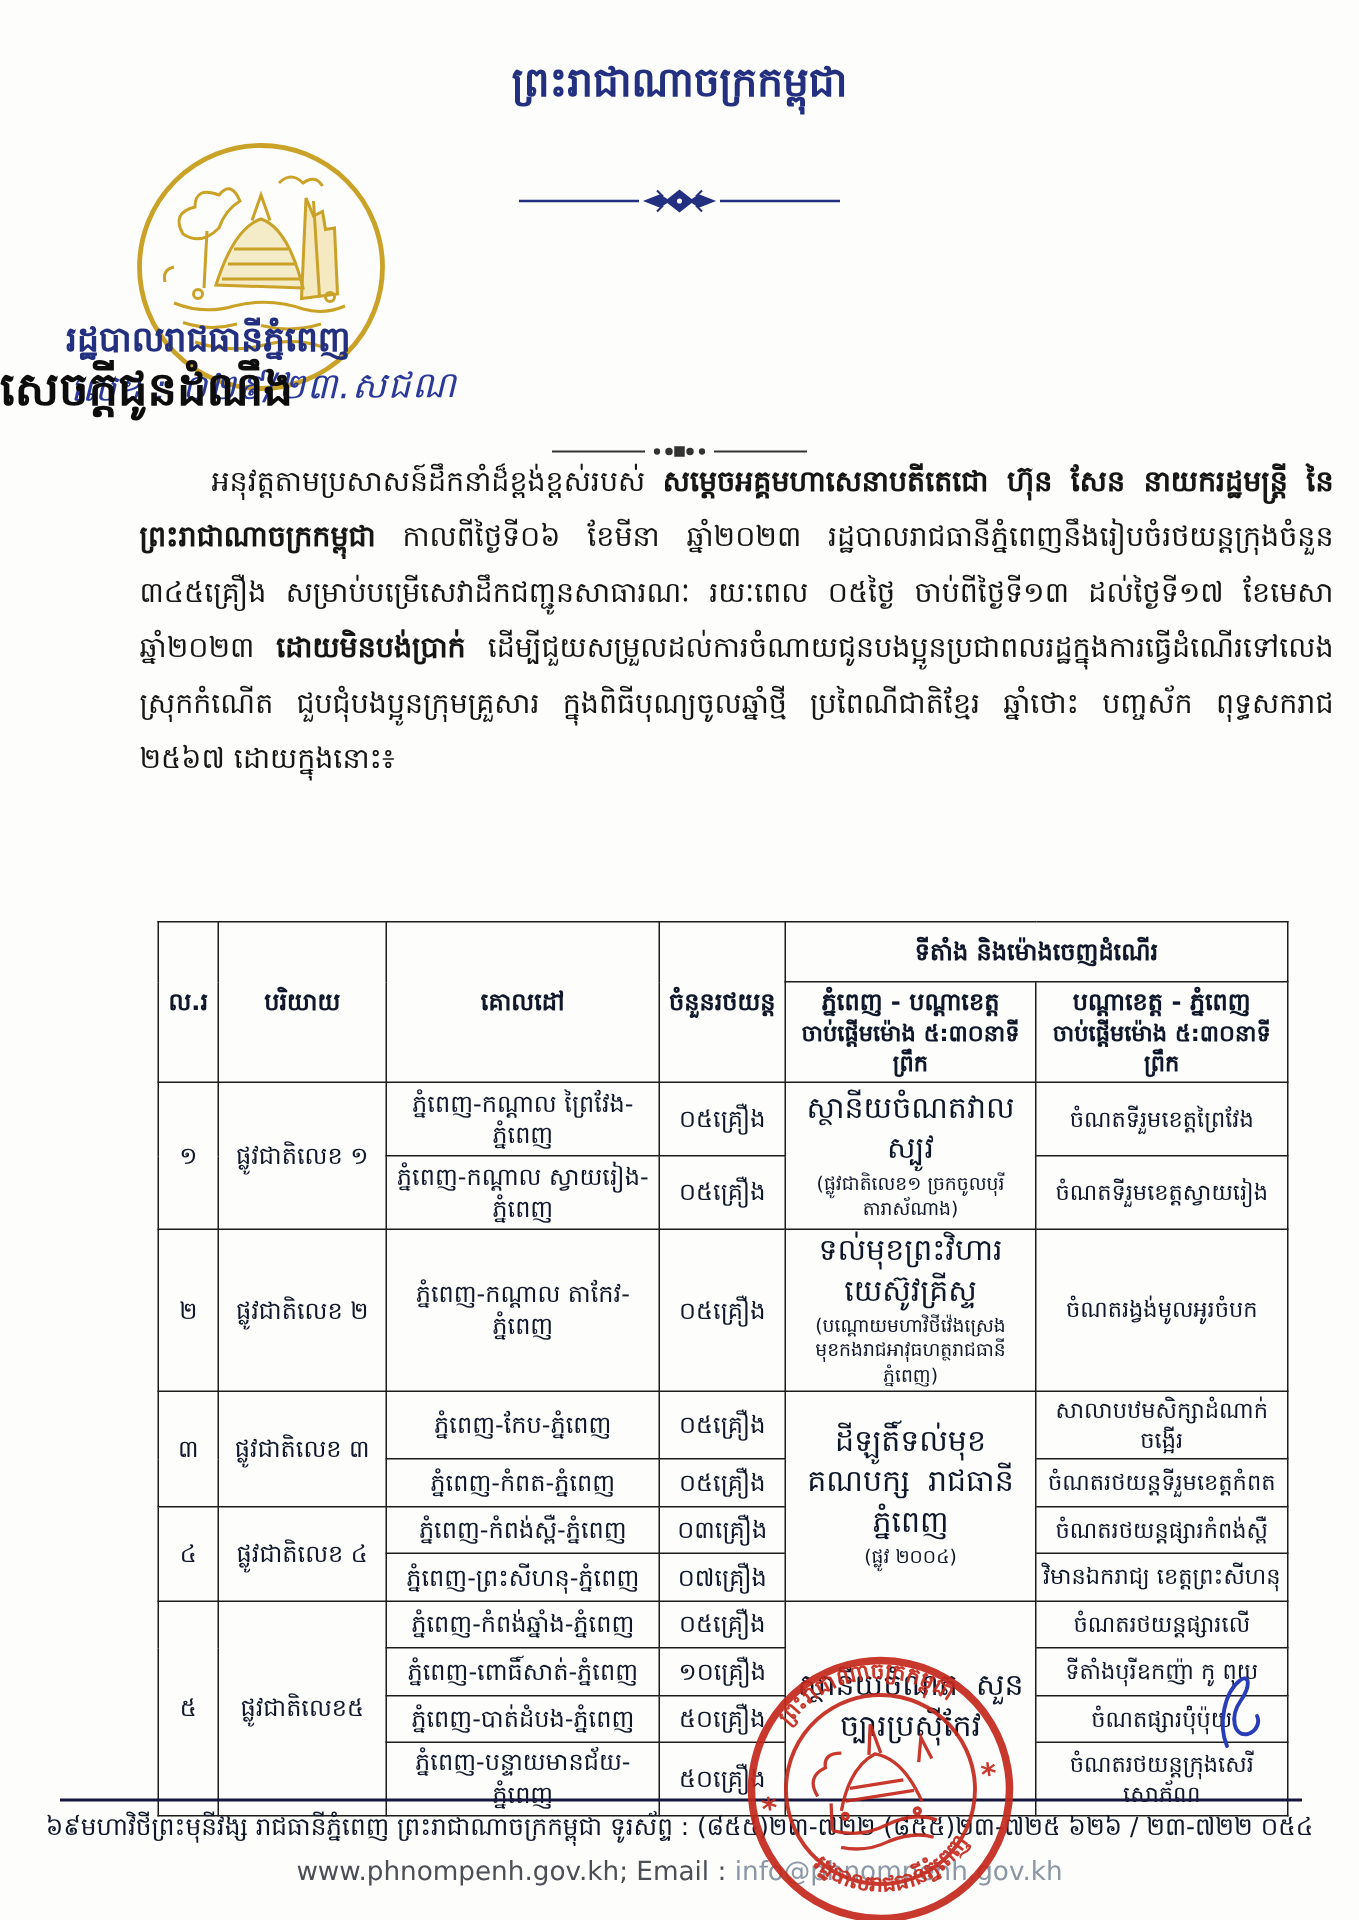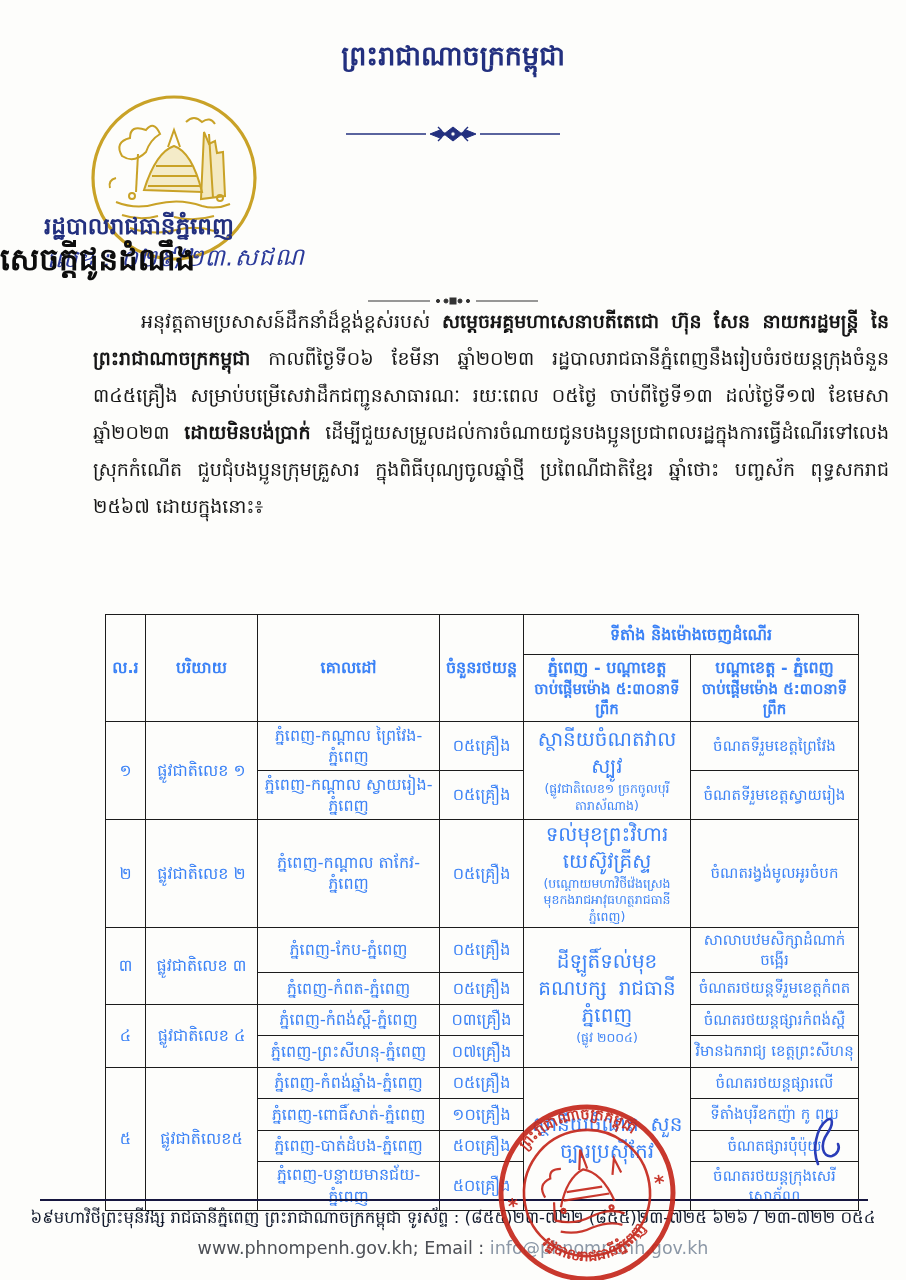--- a/index.html
+++ b/index.html
@@ -50,21 +50,21 @@
     font-size:18px; font-weight:bold; line-height:28px; color:#131313;
   }
   .num-list .list-item { padding-left:26px; text-indent:-26px; text-align:justify; }
   
   table.bus-table {
     position:absolute; left:105px; top:614px; width:753px;
     border-collapse:collapse; table-layout:fixed;
   }
   .bus-table th, .bus-table td {
     border:1.5px solid #1c1c1c; text-align:center; vertical-align:middle;
-    padding:2px 3px; font-size:16px; line-height:1.35; color:#3b82f6;
+    padding:2px 3px; font-size:16px; line-height:1.35; color:#0f172a;
     overflow:hidden;
   }
   .bus-table th { font-weight:bold; }
   .col-no{width:40px;} .col-desc{width:112px;} .col-dest{width:182px;}
   .col-count{width:84px;} .col-d1{width:167px;} .col-d2{width:168px;}
   .hh1 { height:40px; } .hh2 { height:56px; }
   .hh2 .dir { font-size:16px; font-weight:bold; }
   .hh2 .time { font-size:15px; font-weight:bold; }
   .r-tall { height:49px; } .r-mid { height:73px; } .r-sm { height:31.5px; }
   .depart-main { font-size:20px;font-family:Liberation Mono, monospace; }

